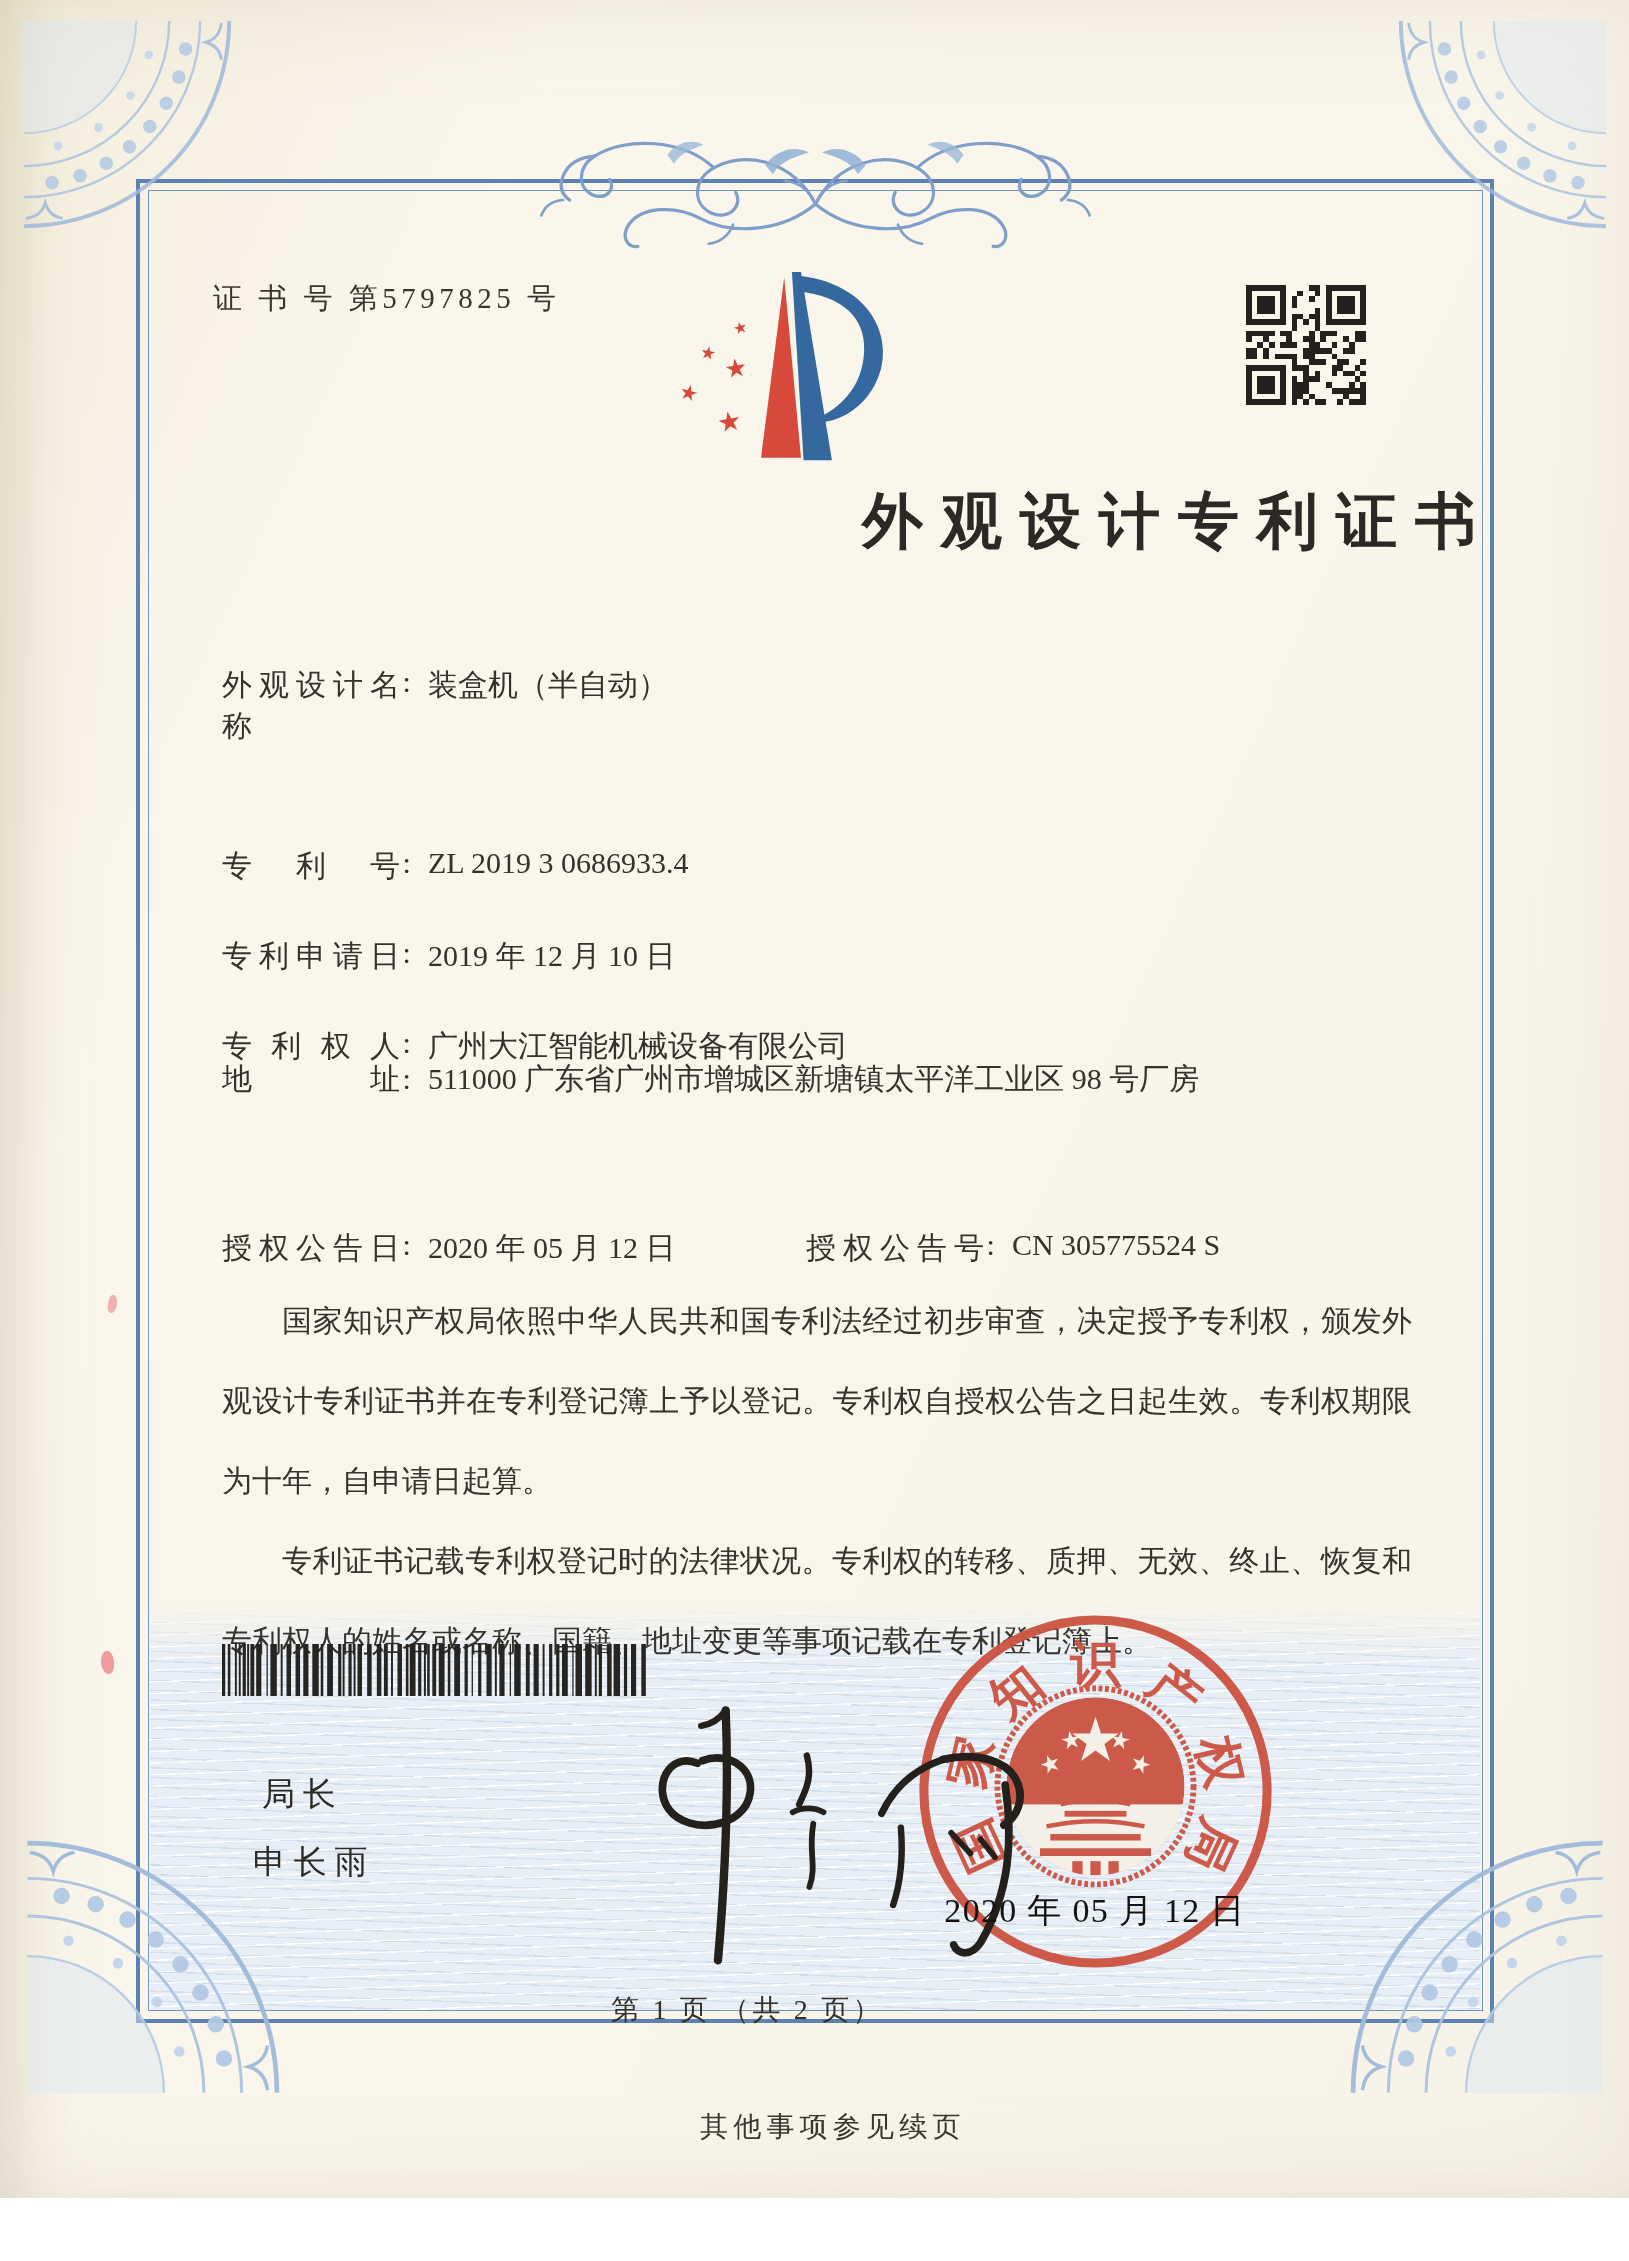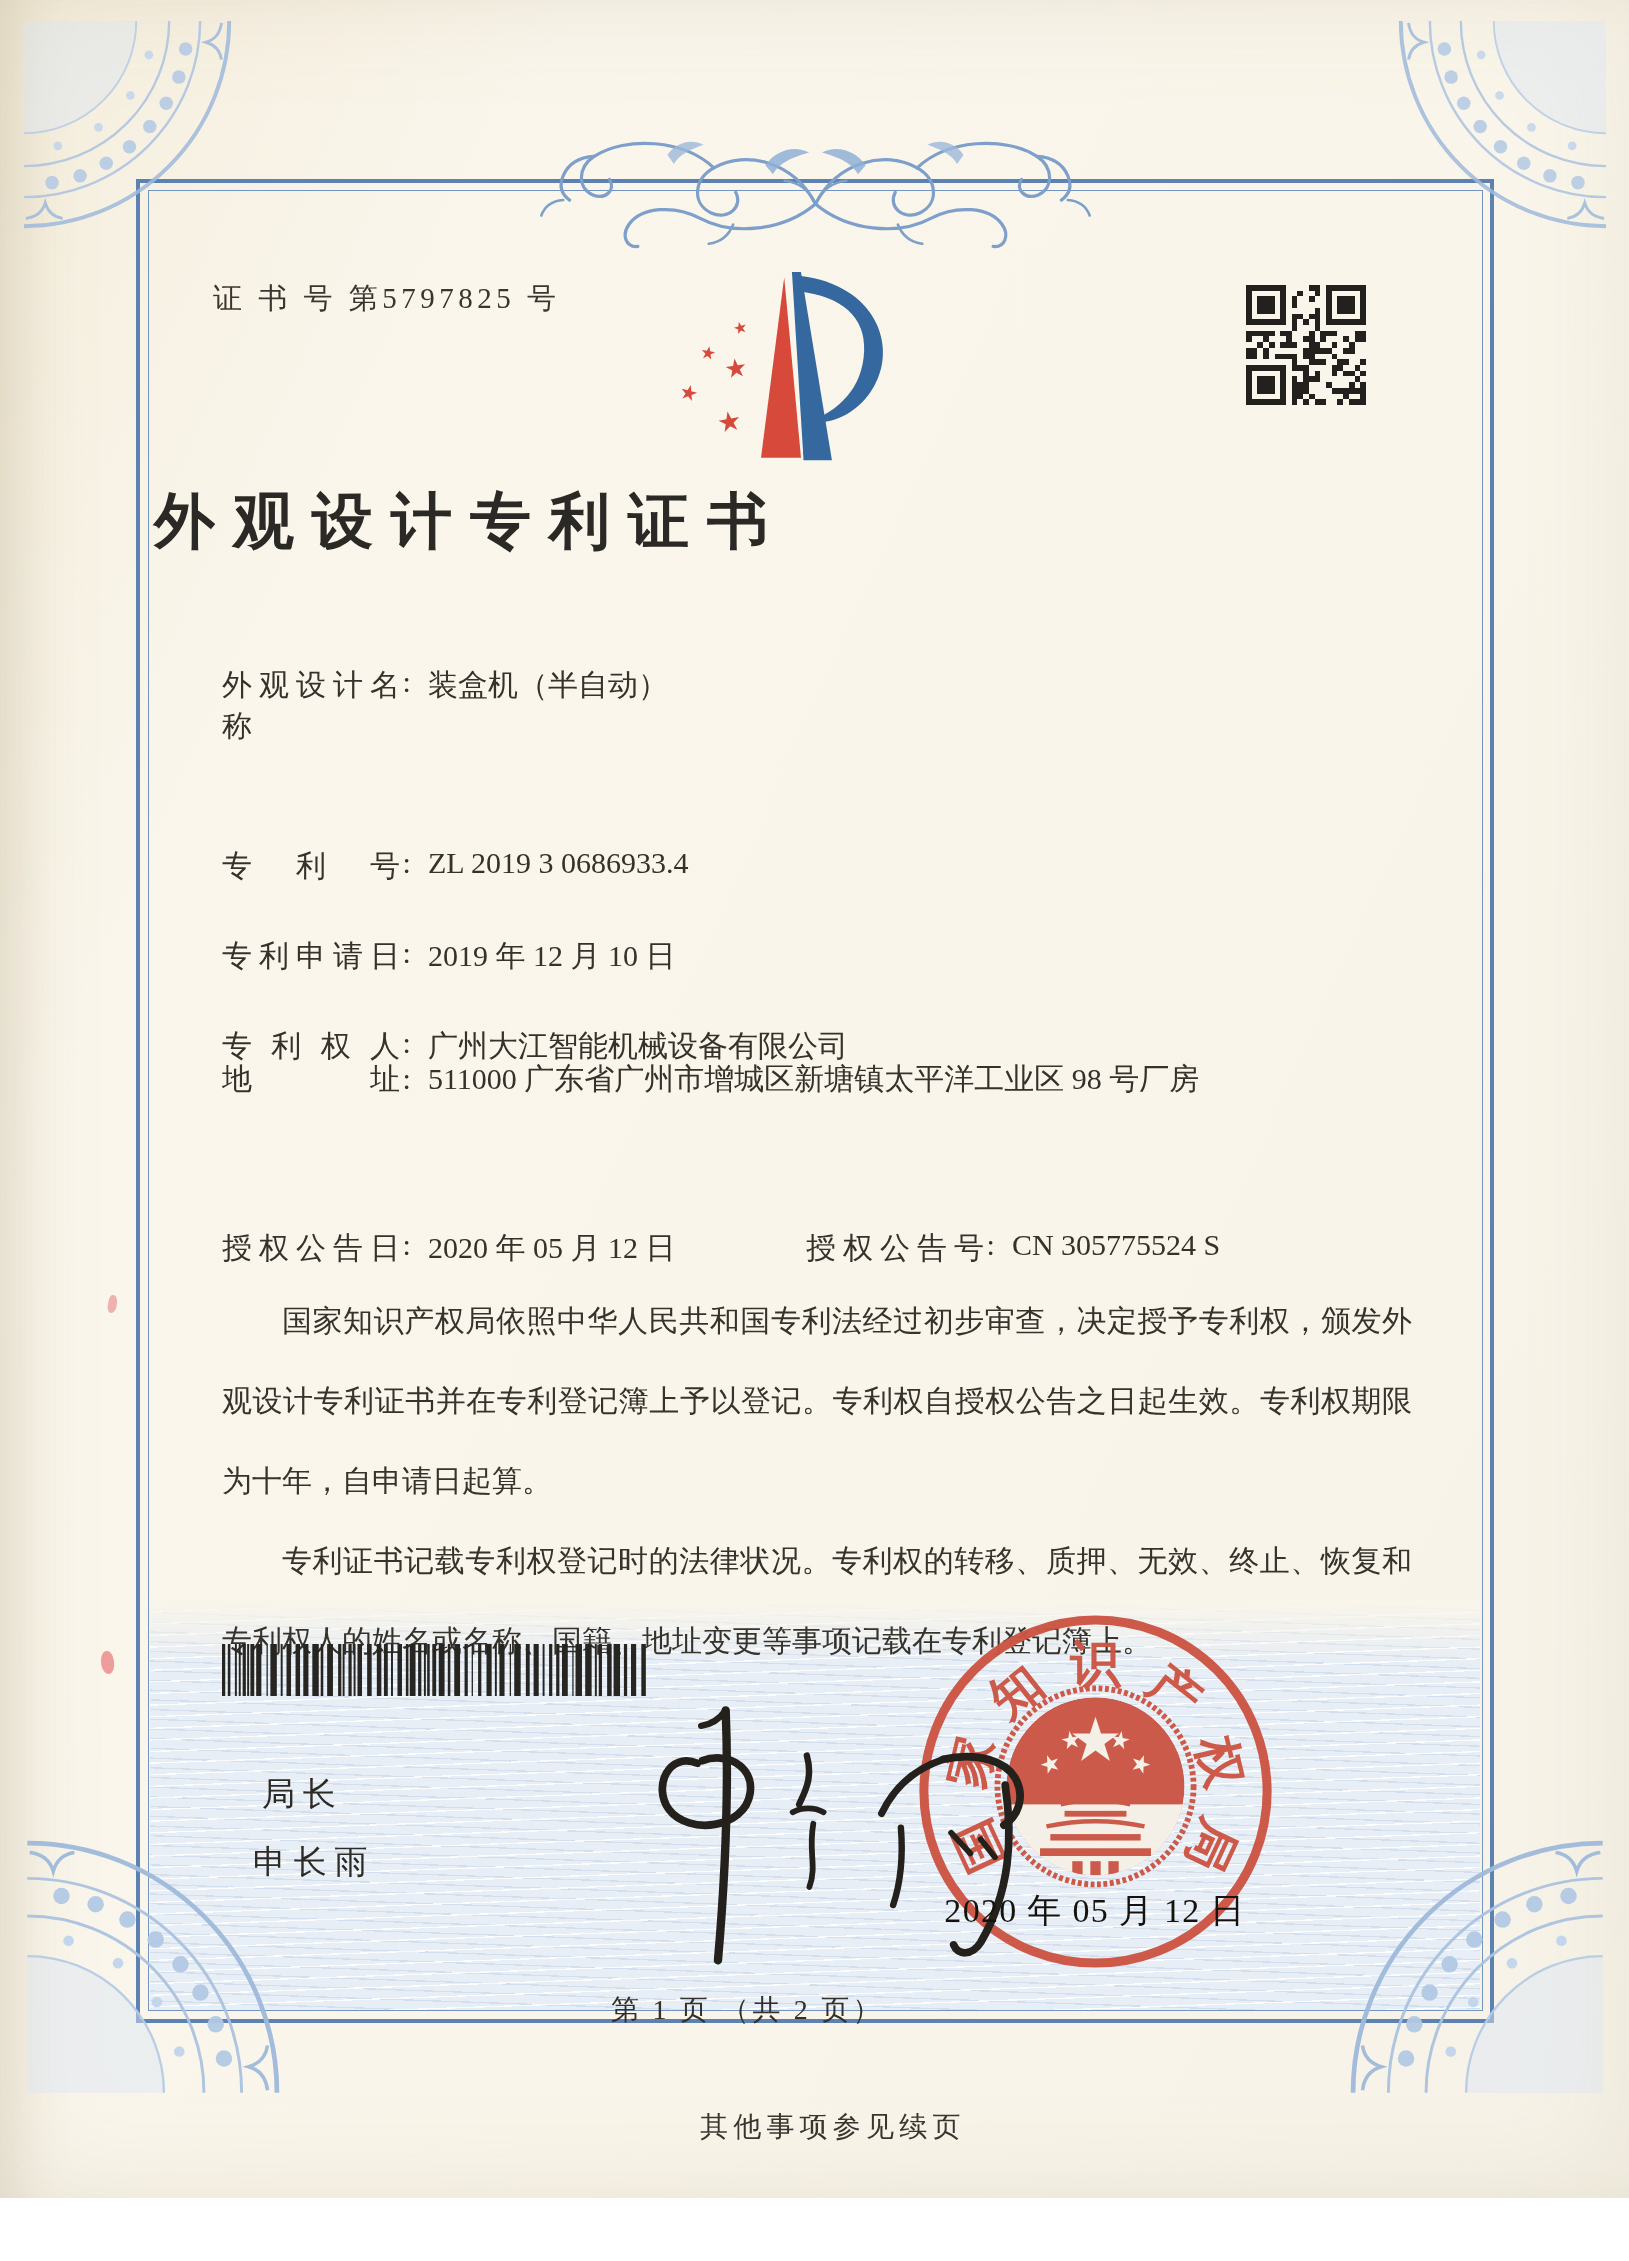--- a/index.html
+++ b/index.html
@@ -23,21 +23,21 @@
   .lace.tl{ left:22px;  top:19.3px;   width:213px; height:213px; }
   .lace.tr{ left:1395px;top:19.3px;   width:213px; height:213px; transform:scaleX(-1); }
   .lace.bl{ left:24.5px;  top:1836px; width:259px; height:259px; transform:scaleY(-1); opacity:.95;}
   .lace.br{ left:1346px;top:1836px; width:259px; height:259px; transform:scale(-1,-1); opacity:.95;}
   .flourish{ left:506px; top:128px; width:619px; height:139px; z-index:2; }
 
   
   .cert-no{ left:213px; top:279px; font-size:29px; letter-spacing:4.5px; color:#3a362f; z-index:3;}
   .logo{ left:663px; top:268px; width:245px; height:195px; z-index:3;}
   .qr{ left:1246px; top:285px; width:120px; height:120px; z-index:3;}
-  .title{ left:136px; top:481px; width:1358px; text-align:left; font-size:61px; font-weight:bold;
+  .title{ left:136px; top:481px; width:1358px; text-align:right; font-size:61px; font-weight:bold;
           letter-spacing:18px; text-indent:18px; color:#2b2925; z-index:3;}
 
   
   .frow{ left:222px; width:1190px; font-size:30px; z-index:3; }
   .flabel{ display:inline-block; width:178px; text-align:justify; text-align-last:justify; vertical-align:top;}
   .fcolon{ display:inline-block; vertical-align:top; margin-left:2.6px;}
   .fvalue{ margin-left:17px; }
   .r1{ top:665px; } .r2{ top:756px; } .r3{ top:846px; } .r4{ top:936px; } .r5{ top:1026px; }
   .r6{ top:1050px; line-height:58px; }
   .r6 .fvalue{ display:inline-block; width:781px; vertical-align:top;}

